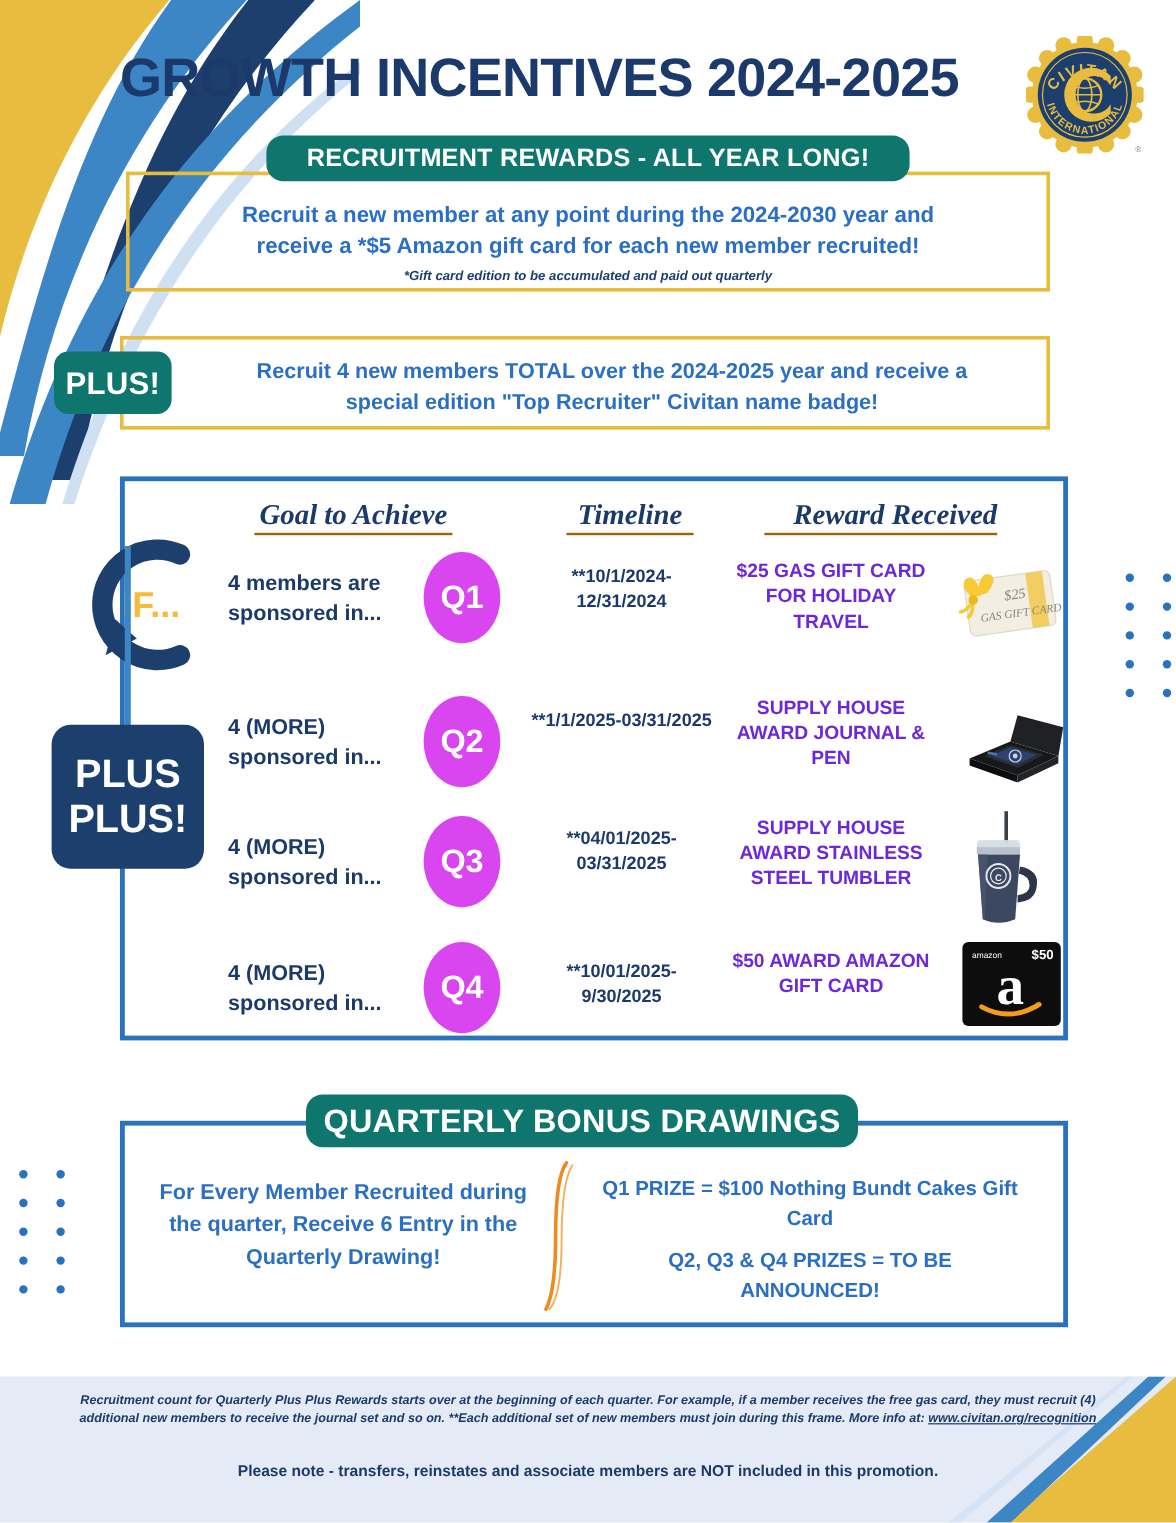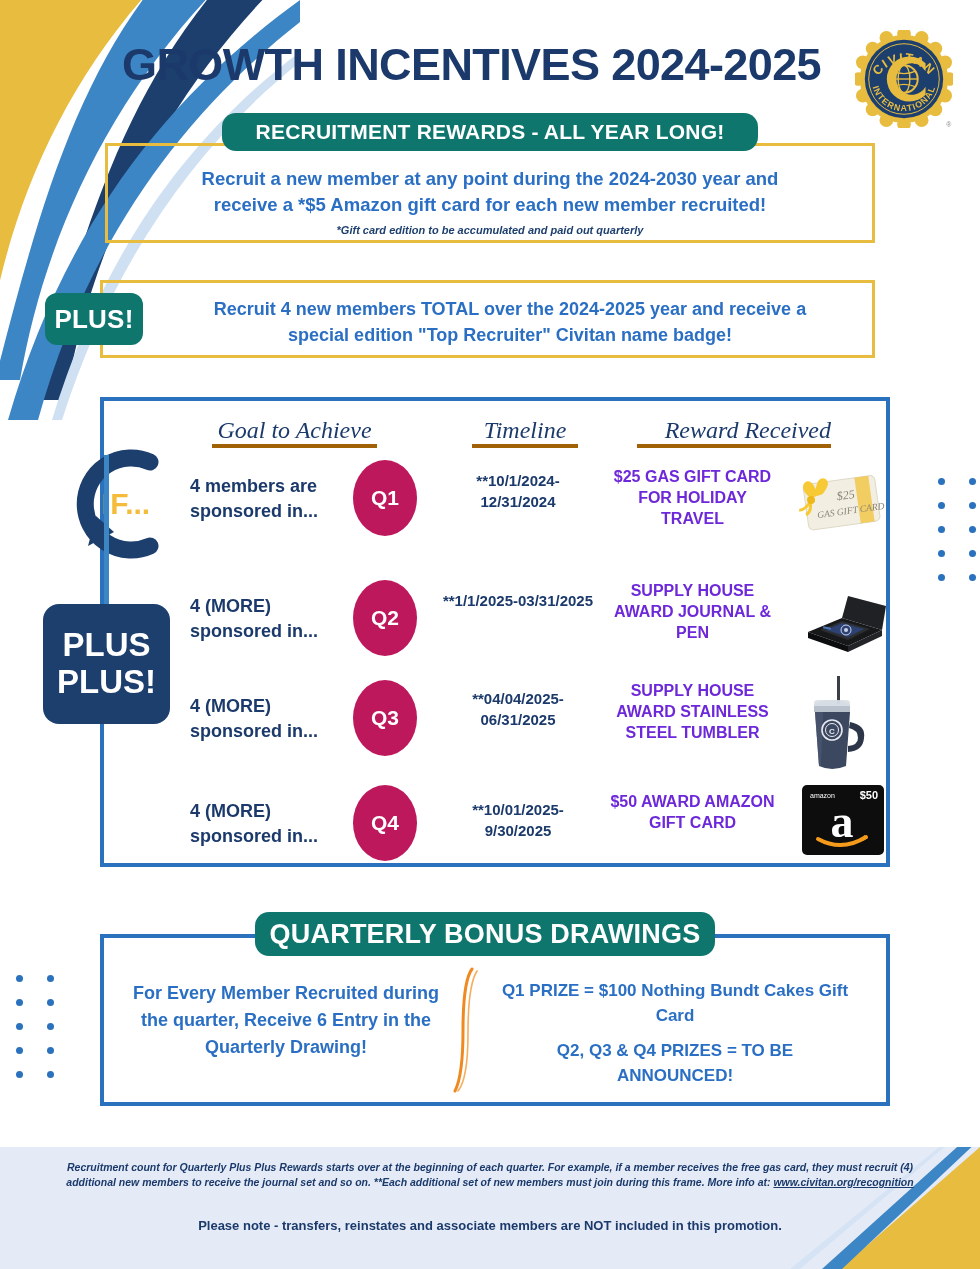--- a/index.html
+++ b/index.html
@@ -18,21 +18,21 @@
 
   
   .dots{position:absolute;display:grid;grid-template-columns:repeat(2,1fr);grid-auto-rows:24px;gap:0 24px;}
   .dots i{display:block;width:7px;height:7px;border-radius:50%;background:#2a72bd;}
   .dots-right{left:938px;top:478px;}
   .dots-left{left:16px;top:975px;}
 
   
   .header{position:absolute;left:0;top:16px;width:980px;height:92px;}
   .title{
-    position:absolute;left:122px;top:26px;width:740px;
+    position:absolute;left:100px;top:26px;width:740px;
     font-size:45px;font-weight:bold;color:#1b3a6b;
     letter-spacing:-0.6px;line-height:1;
     font-family:"Liberation Sans", sans-serif;
   }
   .logo{position:absolute;left:855px;top:14px;width:98px;height:98px;}
 
   
   .pill{
     position:absolute;background:#0f766e;color:#fff;border-radius:14px;
     font-weight:bold;display:flex;align-items:center;justify-content:center;
@@ -52,31 +52,31 @@
     font-style:italic;font-weight:bold;text-align:center;}
 
   
   #plus-badge{left:45px;top:293px;width:98px;height:52px;border-radius:12px;font-size:26px;}
   #plus-box{left:100px;top:280px;width:775px;height:78px;}
   #plus-lines{position:absolute;left:160px;top:296px;width:700px;font-size:18px;line-height:26px;}
 
   
   #table-box{position:absolute;left:100px;top:397px;width:790px;height:470px;
     border:4px solid #2a72bd;box-sizing:border-box;background:#fff;}
-  .col-head{position:absolute;color:#1b3a6b;font-size:24px;font-weight:normal;
+  .col-head{position:absolute;color:#1b3a6b;font-size:24px;font-weight:bold;
     font-family:"Liberation Serif", serif;font-style:italic;text-align:center;
-    border-bottom:4px solid #a16207;padding-bottom:1px;line-height:1.05;}
+    border-bottom:2px solid #a16207;padding-bottom:1px;line-height:1.05;}
   #head-goal{left:212px;top:418px;width:165px;}
   #head-time{left:472px;top:418px;width:106px;}
   #head-reward{left:637px;top:418px;width:194px;text-align:right;}
 
   .row{position:absolute;left:190px;width:700px;height:105px;}
   .goal{position:absolute;left:0;width:150px;color:#1b3a6b;font-size:18px;font-weight:bold;line-height:25px;}
-  .qoval{position:absolute;left:163px;width:64px;height:76px;border-radius:50%;background:#be185d;
-    color:#fff;font-size:21px;font-weight:bold;display:flex;align-items:center;justify-content:center;}
+  .qoval{position:absolute;left:163px;width:64px;height:76px;border-radius:50%;background:#d946ef;
+    color:#fff;font-size:27px;font-weight:bold;display:flex;align-items:center;justify-content:center;}
   .timeline{position:absolute;left:250px;width:156px;color:#1b3a6b;font-size:15px;font-weight:bold;
     text-align:center;line-height:21px;}
   .reward{position:absolute;left:415px;width:175px;color:#6d28d9;font-size:16px;font-weight:bold;
     text-align:center;line-height:21px;}
   .prize{position:absolute;left:600px;width:100px;height:90px;}
 
   
   #if-bubble{position:absolute;left:58px;top:442px;width:126px;height:124px;}
   
   #plusplus-badge{position:absolute;left:43px;top:604px;width:127px;height:120px;
@@ -261,21 +261,21 @@
         <circle cx="56" cy="50" r="5" fill="none" stroke="#c9d4e8" stroke-width="1"></circle>
         <circle cx="56" cy="50" r="2" fill="#c9d4e8"></circle>
         <rect x="33" y="47" width="8" height="2" fill="#4f77b8" transform="rotate(10 37 48)"></rect>
       </svg>
     </div>
   </div>
 
   <div class="row" style="top:680px;">
     <div class="goal" style="top:14px;">4 (MORE) sponsored in...</div>
     <div class="qoval" style="top:0px;">Q3</div>
-    <div class="timeline" style="top:8px;">**04/04/2025-06/31/2025</div>
+    <div class="timeline" style="top:8px;">**04/01/2025-03/31/2025</div>
     <div class="reward" style="top:0px;">SUPPLY HOUSE AWARD STAINLESS STEEL TUMBLER</div>
     <div class="prize" style="top:-10px;height:110px;">
       <svg viewBox="0 0 100 110" width="100" height="110">
         <rect x="47" y="6" width="3" height="28" fill="#3a3f47"></rect>
         <ellipse cx="42" cy="35" rx="18" ry="5" fill="#cfd6de" opacity="0.85"></ellipse>
         <rect x="24" y="30" width="36" height="8" rx="3" fill="#d7dde4" opacity="0.8"></rect>
         <rect x="24" y="36" width="36" height="6" fill="#b9c2cc"></rect>
         <path d="M 25 42 L 60 42 L 56 96 Q 42 102 29 96 Z" fill="#3c4760"></path>
         <path d="M 25 42 L 33 42 L 31 96 Q 29 96 29 96 Z" fill="#4b5873" opacity="0.7"></path>
         <path d="M 60 52 q 16 3 14 16 q -1 13 -16 14 l 0 -6 q 10 -1 10 -8 q 0 -8 -9 -10 z" fill="#2c3648"></path>

